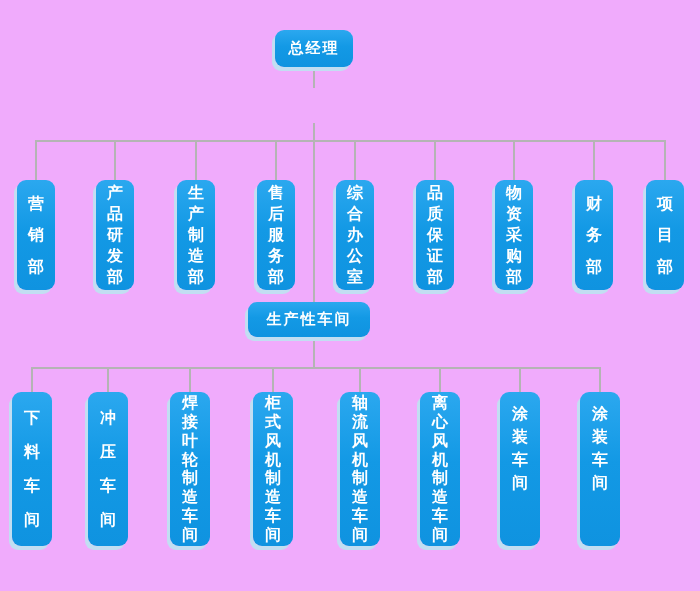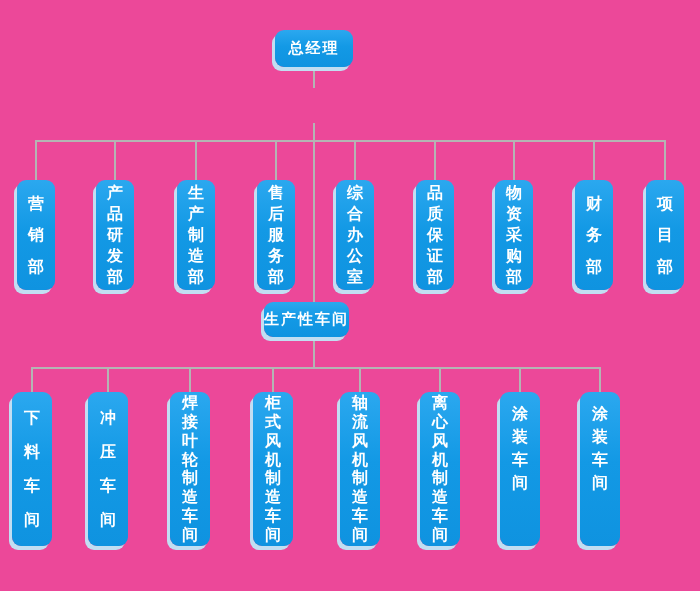--- a/index.html
+++ b/index.html
@@ -1,19 +1,19 @@
 <!DOCTYPE html>
 <html><head>
 <meta charset="utf-8">
 <style>
   html,body{margin:0;padding:0;background:#ffffff;}
   .canvas{
     position:relative;
     width:700px;height:591px;
-    background:#ec4899;
+    background:#f0abfc;
     font-family:"Liberation Sans", sans-serif;
     overflow:hidden;
   }
   
   .line{position:absolute;background:#b4b4b4;}
   .vline{width:2px;}
   .hline{height:2px;}
   
   .node{
     position:absolute;
@@ -137,21 +137,21 @@
       </div>
   </div>
   <div class="node vnode" style="left:646px;top:180px;width:38px;height:110px;">
     <div class="vtext">
         <span class="vchar">项</span>
         <span class="vchar">目</span>
         <span class="vchar">部</span>
       </div>
   </div>
 
-  <div class="node hnode" style="left:264px;top:302px;width:85px;height:35px;">生产性车间</div>
+  <div class="node hnode" style="left:248px;top:302px;width:122px;height:35px;">生产性车间</div>
 
   <div class="node vnode" style="left:12px;top:392px;width:40px;height:154px;">
     <div class="vtext">
         <span class="vchar">下</span>
         <span class="vchar">料</span>
         <span class="vchar">车</span>
         <span class="vchar">间</span>
       </div>
   </div>
   <div class="node vnode" style="left:88px;top:392px;width:40px;height:154px;">

